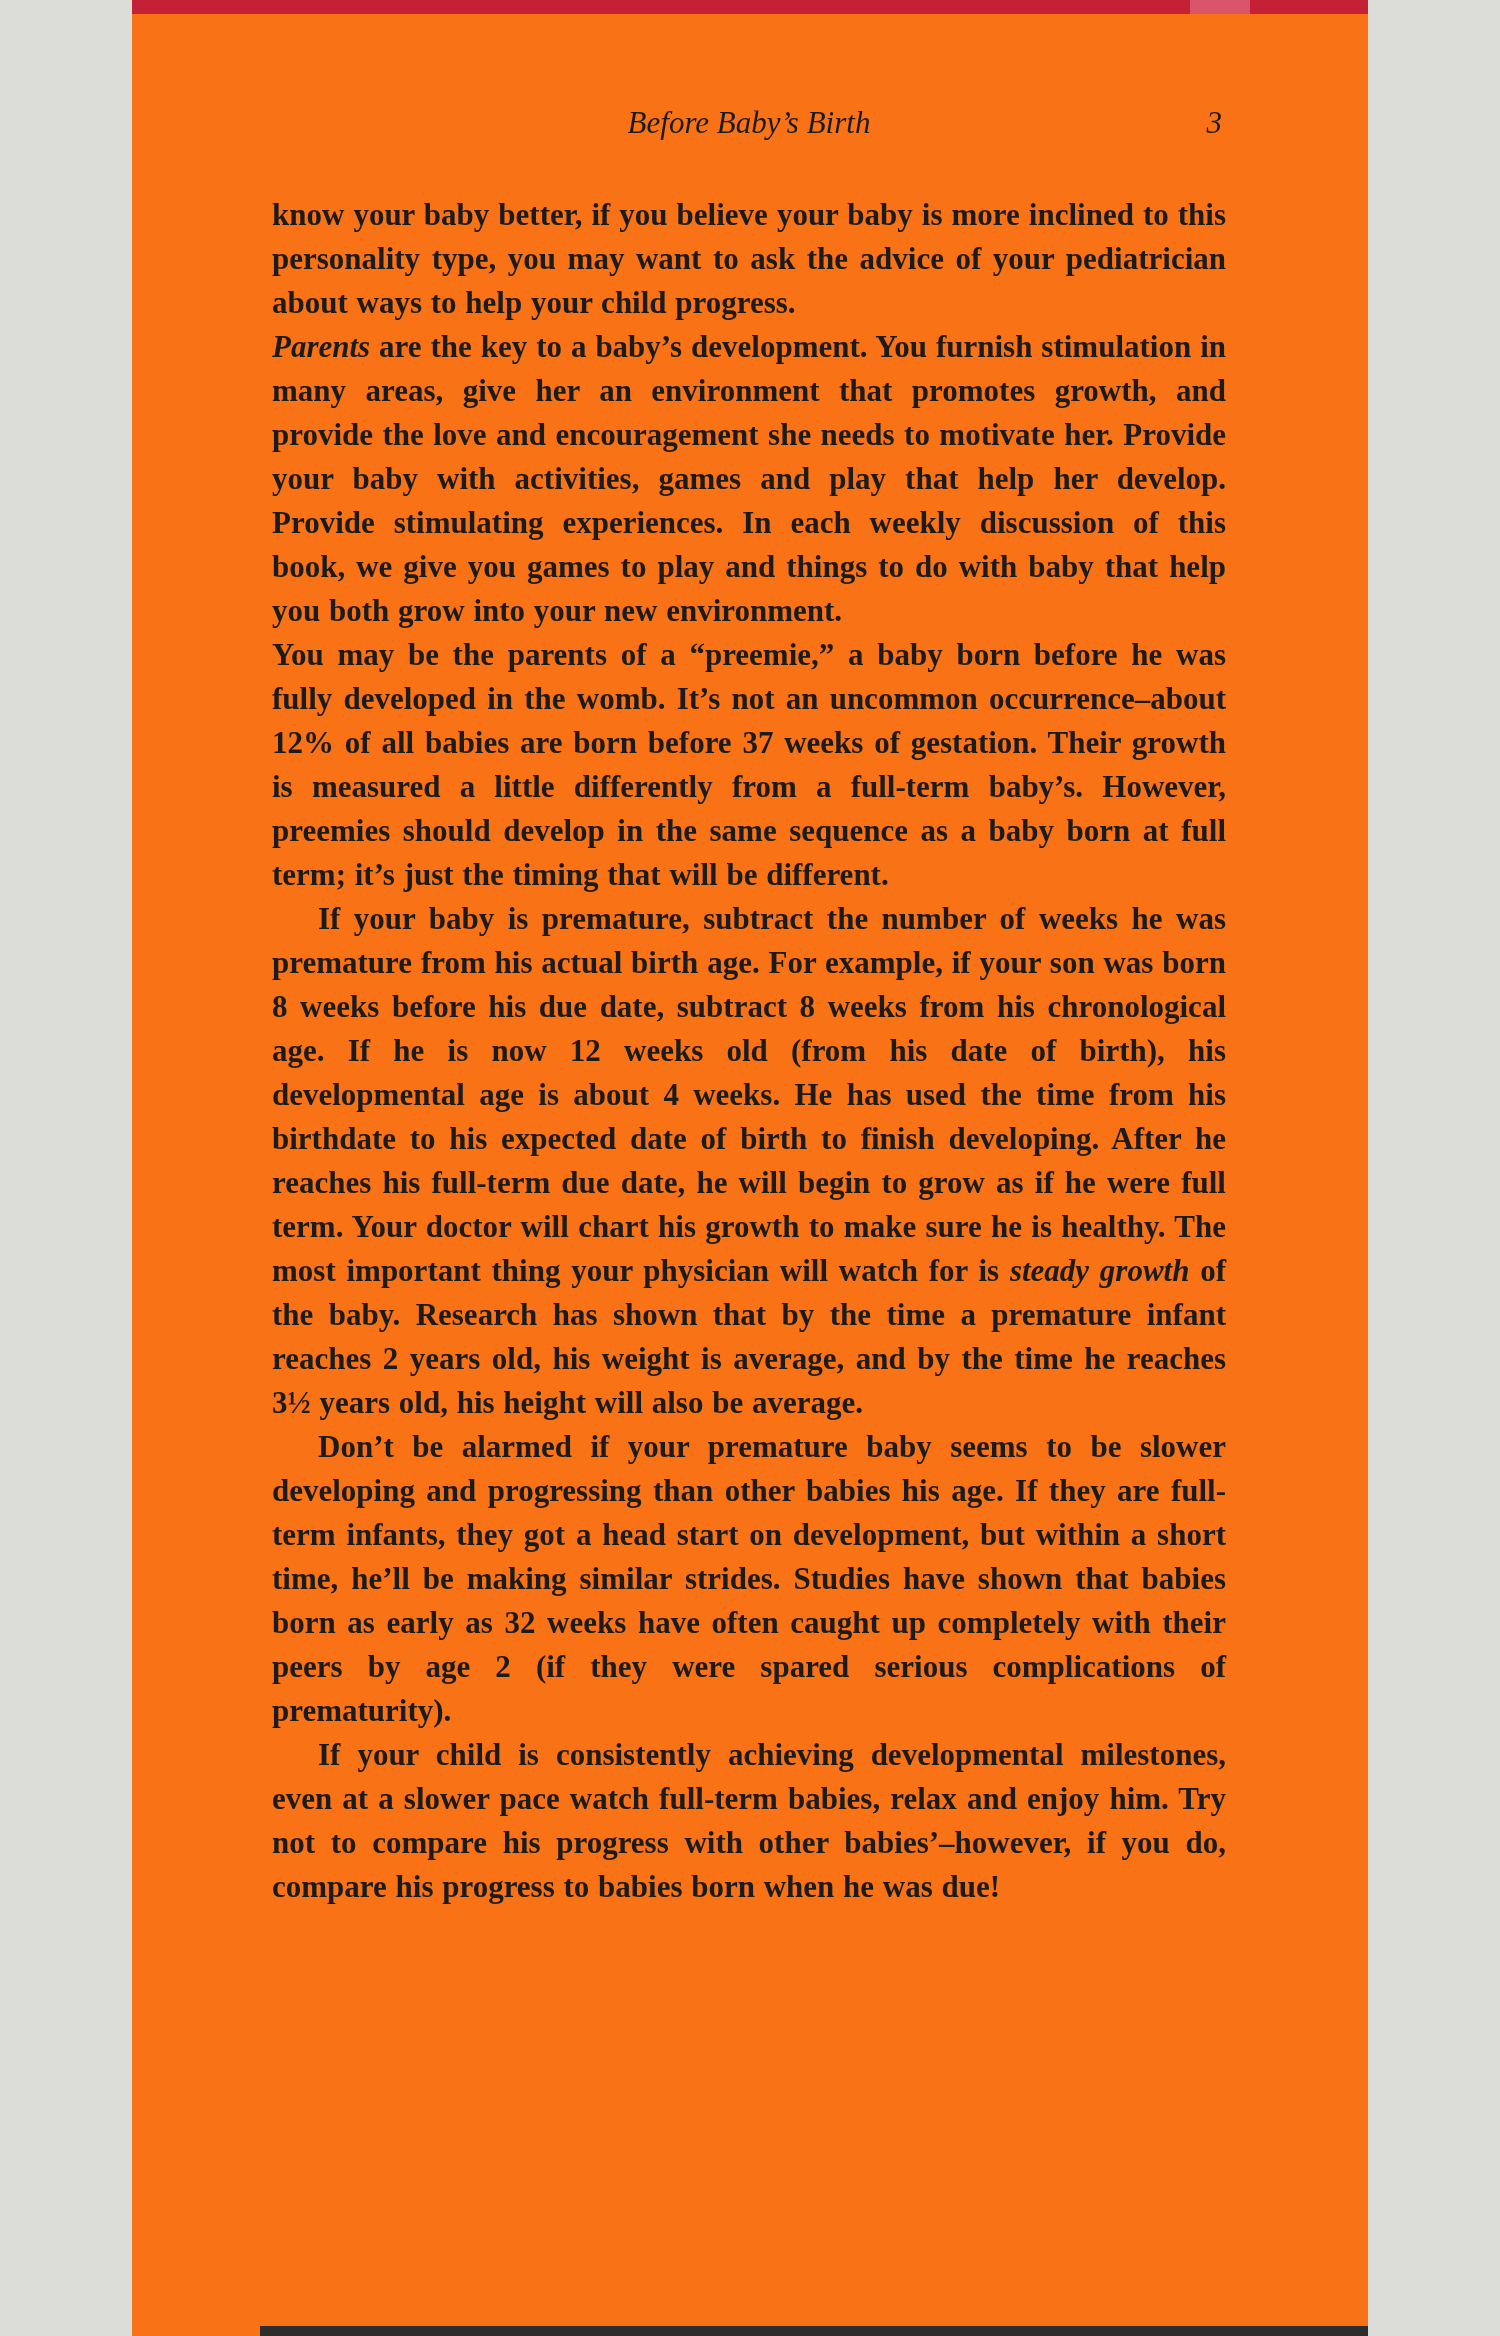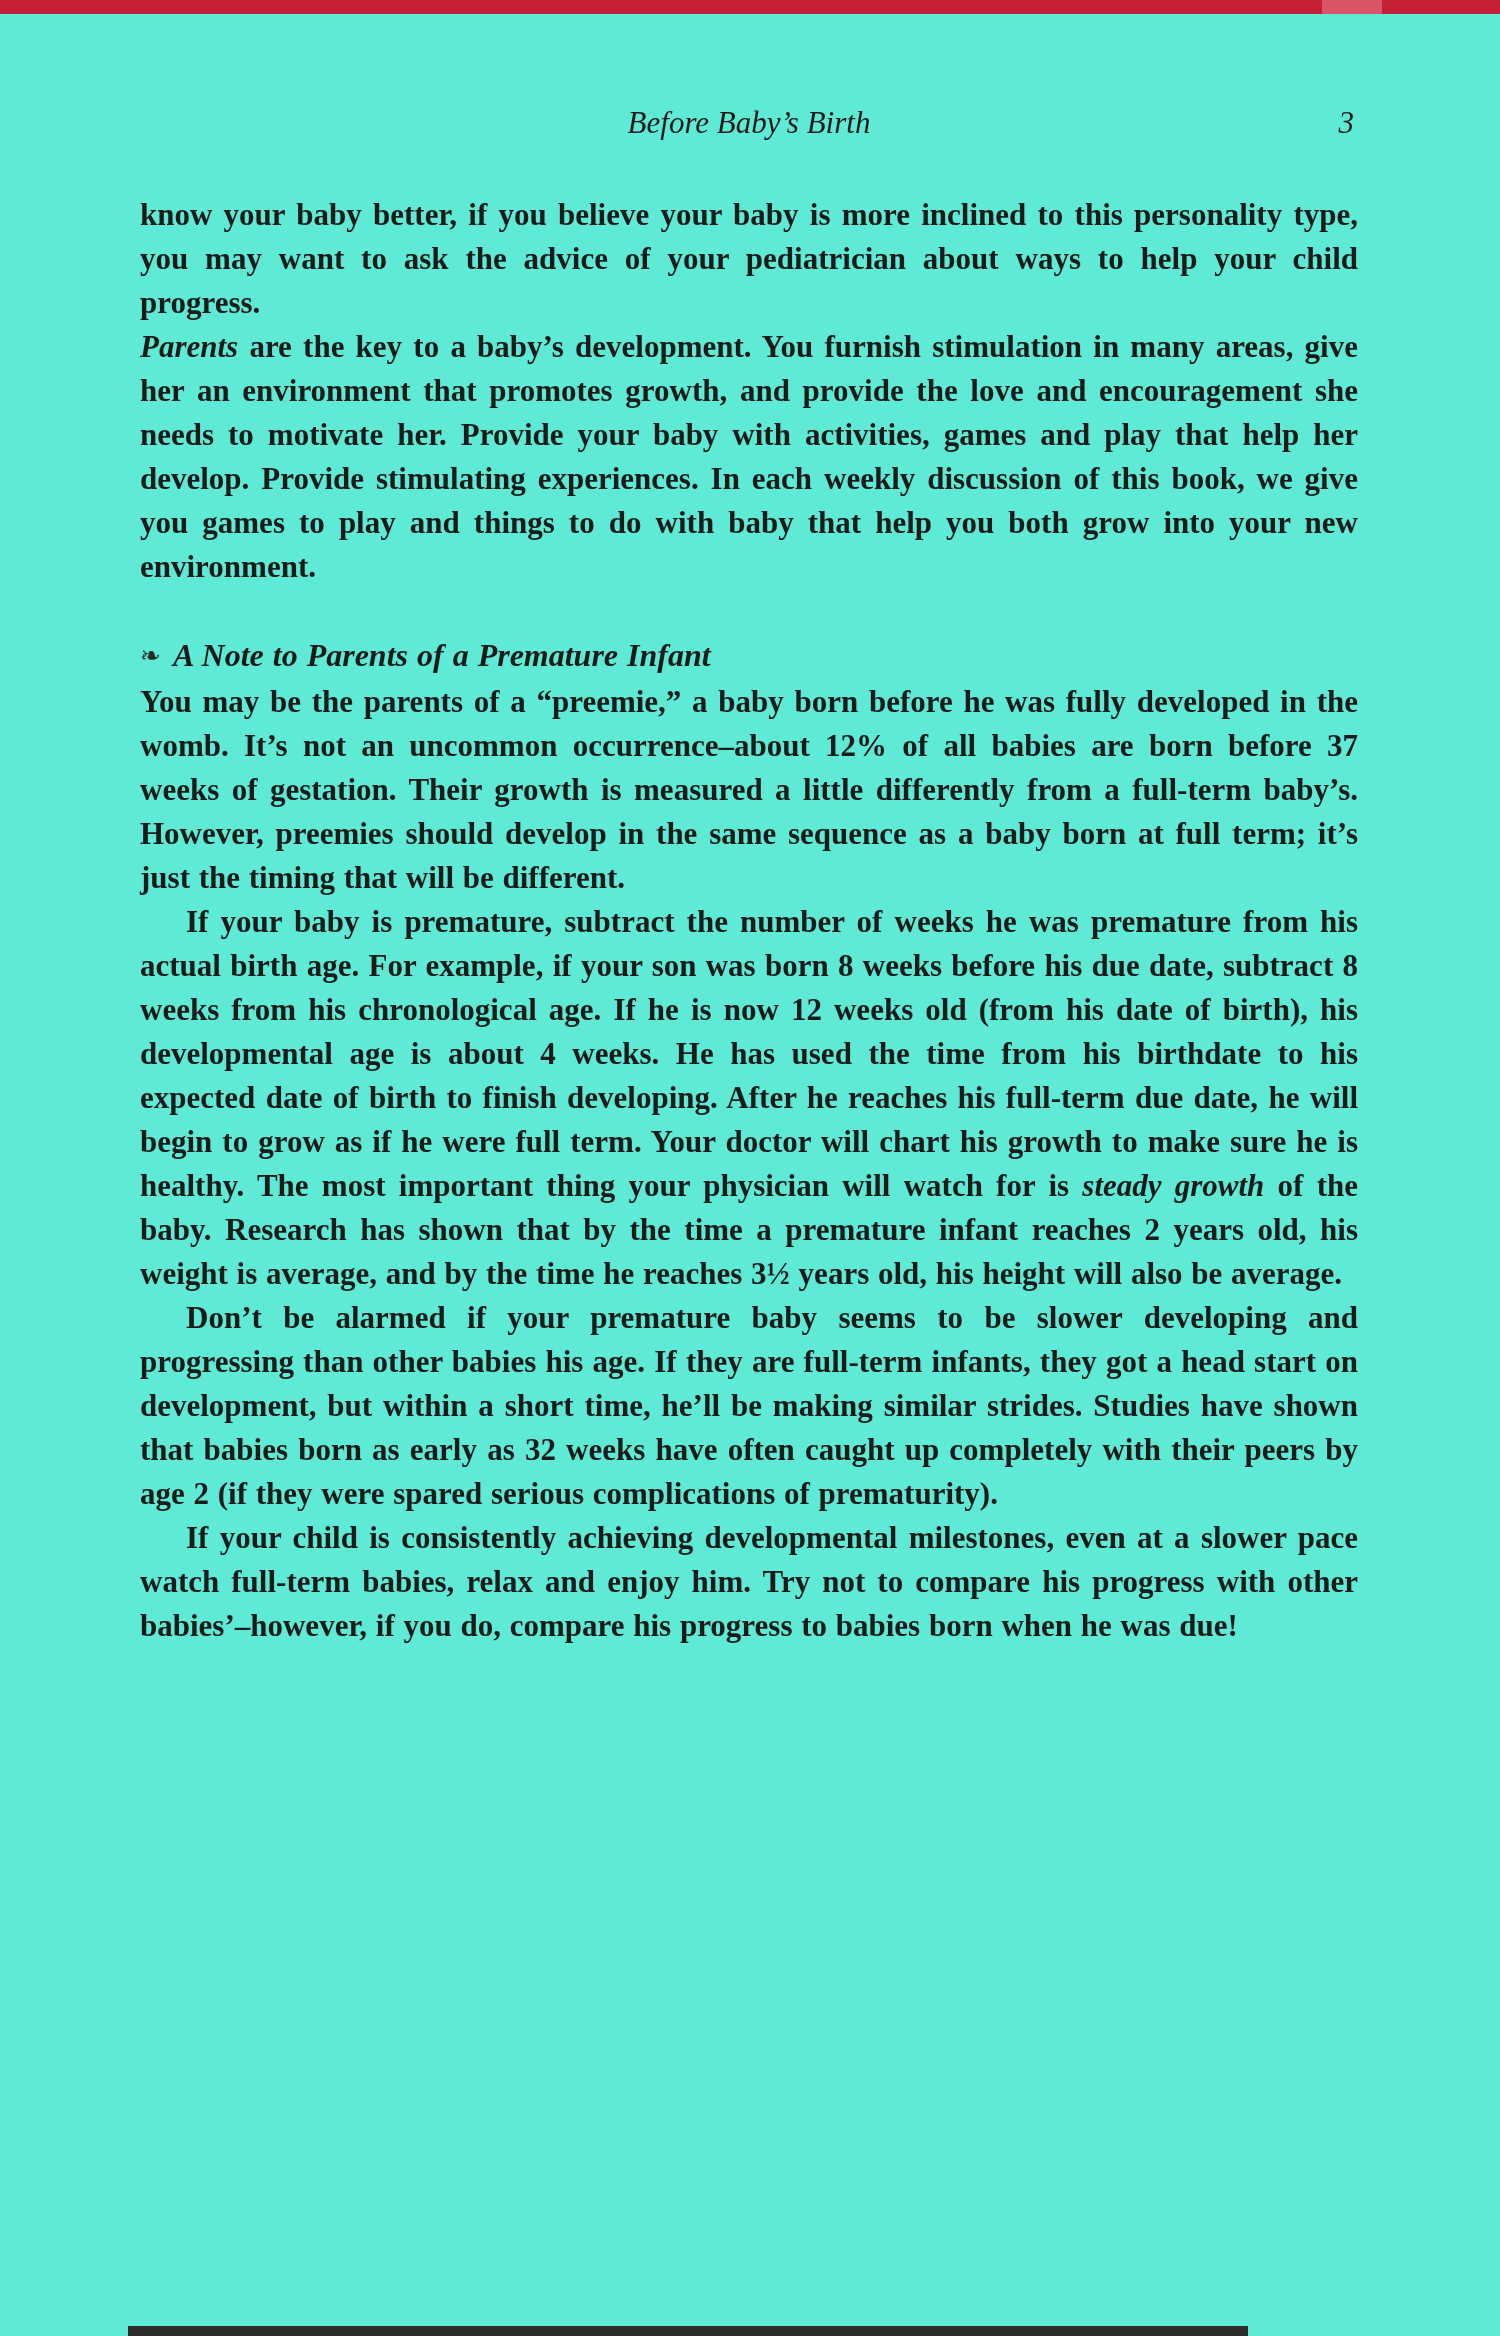--- a/index.html
+++ b/index.html
@@ -1,22 +1,22 @@
 <!DOCTYPE html>
 <html lang="en"><head>
 <meta charset="utf-8">
 <style>
   * { margin: 0; padding: 0; box-sizing: border-box; }
   html, body { background: #dcdcd8; }
   .page {
     position: relative;
-    width: 1500px;
+    width: 1236px;
     height: 2336px;
     margin: 0 auto;
-    background: #5eead4;
+    background: #f97316;
     font-family: "Liberation Serif", "DejaVu Serif", serif;
     color: #1b1b1b;
     overflow: hidden;
     padding-left: 24px;
   }
   .top-bar {
     position: absolute;
     top: 0; left: 0;
     width: 100%;
     height: 14px;
@@ -100,23 +100,20 @@
     <span class="page-number">3</span>
   </header>
 
   <main class="content">
 
     <p class="para">know your baby better, if you believe your baby is more inclined to this personality type, you may want to ask the advice of your pediatrician about ways to help your child progress.</p>
 
 
     <p class="para"><em class="inline-italic">Parents</em><span> are the key to a baby’s development. You furnish stimulation in many areas, give her an environment that promotes growth, and provide the love and encouragement she needs to motivate her. Provide your baby with activities, games and play that help her develop. Provide stimulating experiences. In each weekly discussion of this book, we give you games to play and things to do with baby that help you both grow into your new environment.</span></p>
 
-    <div class="section-heading">
-      <span class="ornament">❧</span><span class="heading-text">A Note to Parents of a Premature Infant</span>
-    </div>
 
     <p class="para">You may be the parents of a “preemie,” a baby born before he was fully developed in the womb. It’s not an uncommon occurrence–about 12% of all babies are born before 37 weeks of gestation. Their growth is measured a little differently from a full-term baby’s. However, preemies should develop in the same sequence as a baby born at full term; it’s just the timing that will be different.</p>
 
     <p class="para indent"><span>If your baby is premature, subtract the number of weeks he was premature from his actual birth age. For example, if your son was born 8 weeks before his due date, subtract 8 weeks from his chronological age. If he is now 12 weeks old (from his date of birth), his developmental age is about 4 weeks. He has used the time from his birthdate to his expected date of birth to finish developing. After he reaches his full-term due date, he will begin to grow as if he were full term. Your doctor will chart his growth to make sure he is healthy. The most important thing your physician will watch for is </span><em class="inline-italic">steady growth</em><span> of the baby. Research has shown that by the time a premature infant reaches 2 years old, his weight is average, and by the time he reaches 3½ years old, his height will also be average.</span></p>
 
     <p class="para indent">Don’t be alarmed if your premature baby seems to be slower developing and progressing than other babies his age. If they are full-term infants, they got a head start on development, but within a short time, he’ll be making similar strides. Studies have shown that babies born as early as 32 weeks have often caught up completely with their peers by age 2 (if they were spared serious complications of prematurity).</p>
 
     <p class="para indent">If your child is consistently achieving developmental milestones, even at a slower pace watch full-term babies, relax and enjoy him. Try not to compare his progress with other babies’–however, if you do, compare his progress to babies born when he was due!</p>
 
 

